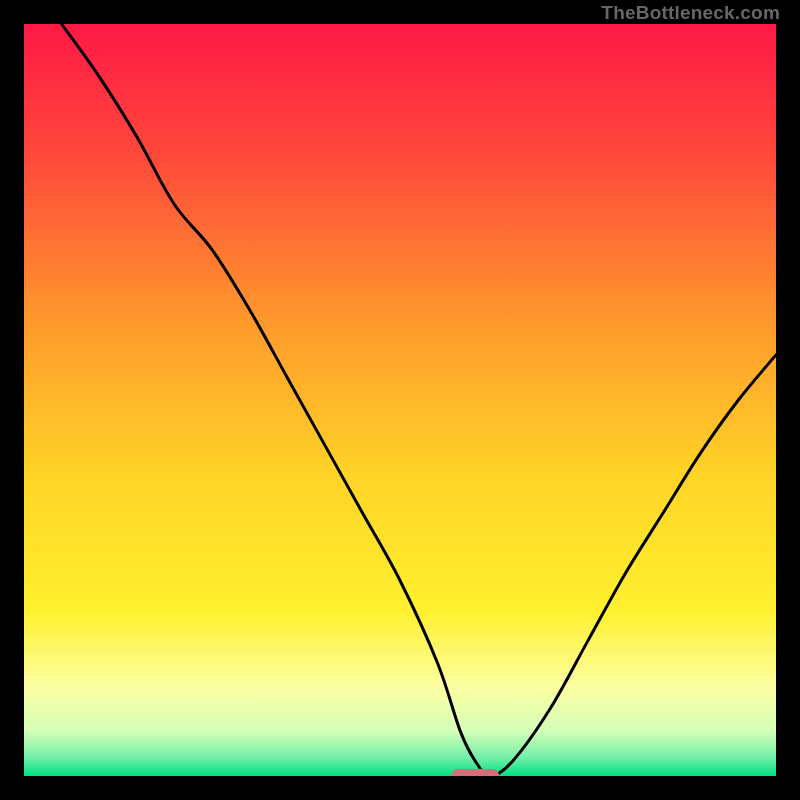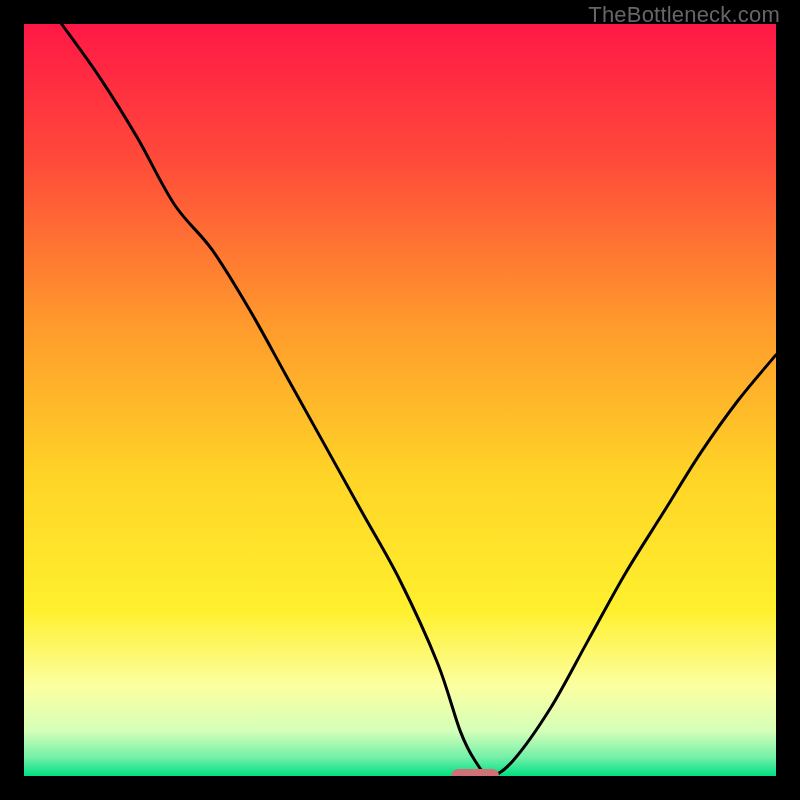--- a/index.html
+++ b/index.html
@@ -14,22 +14,22 @@
   .frame {
     position: absolute;
     top: 0; left: 0;
     width: 800px; height: 800px;
   }
   .watermark {
     position: absolute;
     top: 2px;
     right: 20px;
     color: #666;
-    font-size: 22px;
-    font-weight: 400;
+    font-size: 19px;
+    font-weight: 700;
     letter-spacing: 0.2px;
     z-index: 10;
   }
 </style>
 </head>
 <body>
 
 <div class="frame">
   <svg width="800" height="800" viewBox="0 0 800 800">
     <defs>

